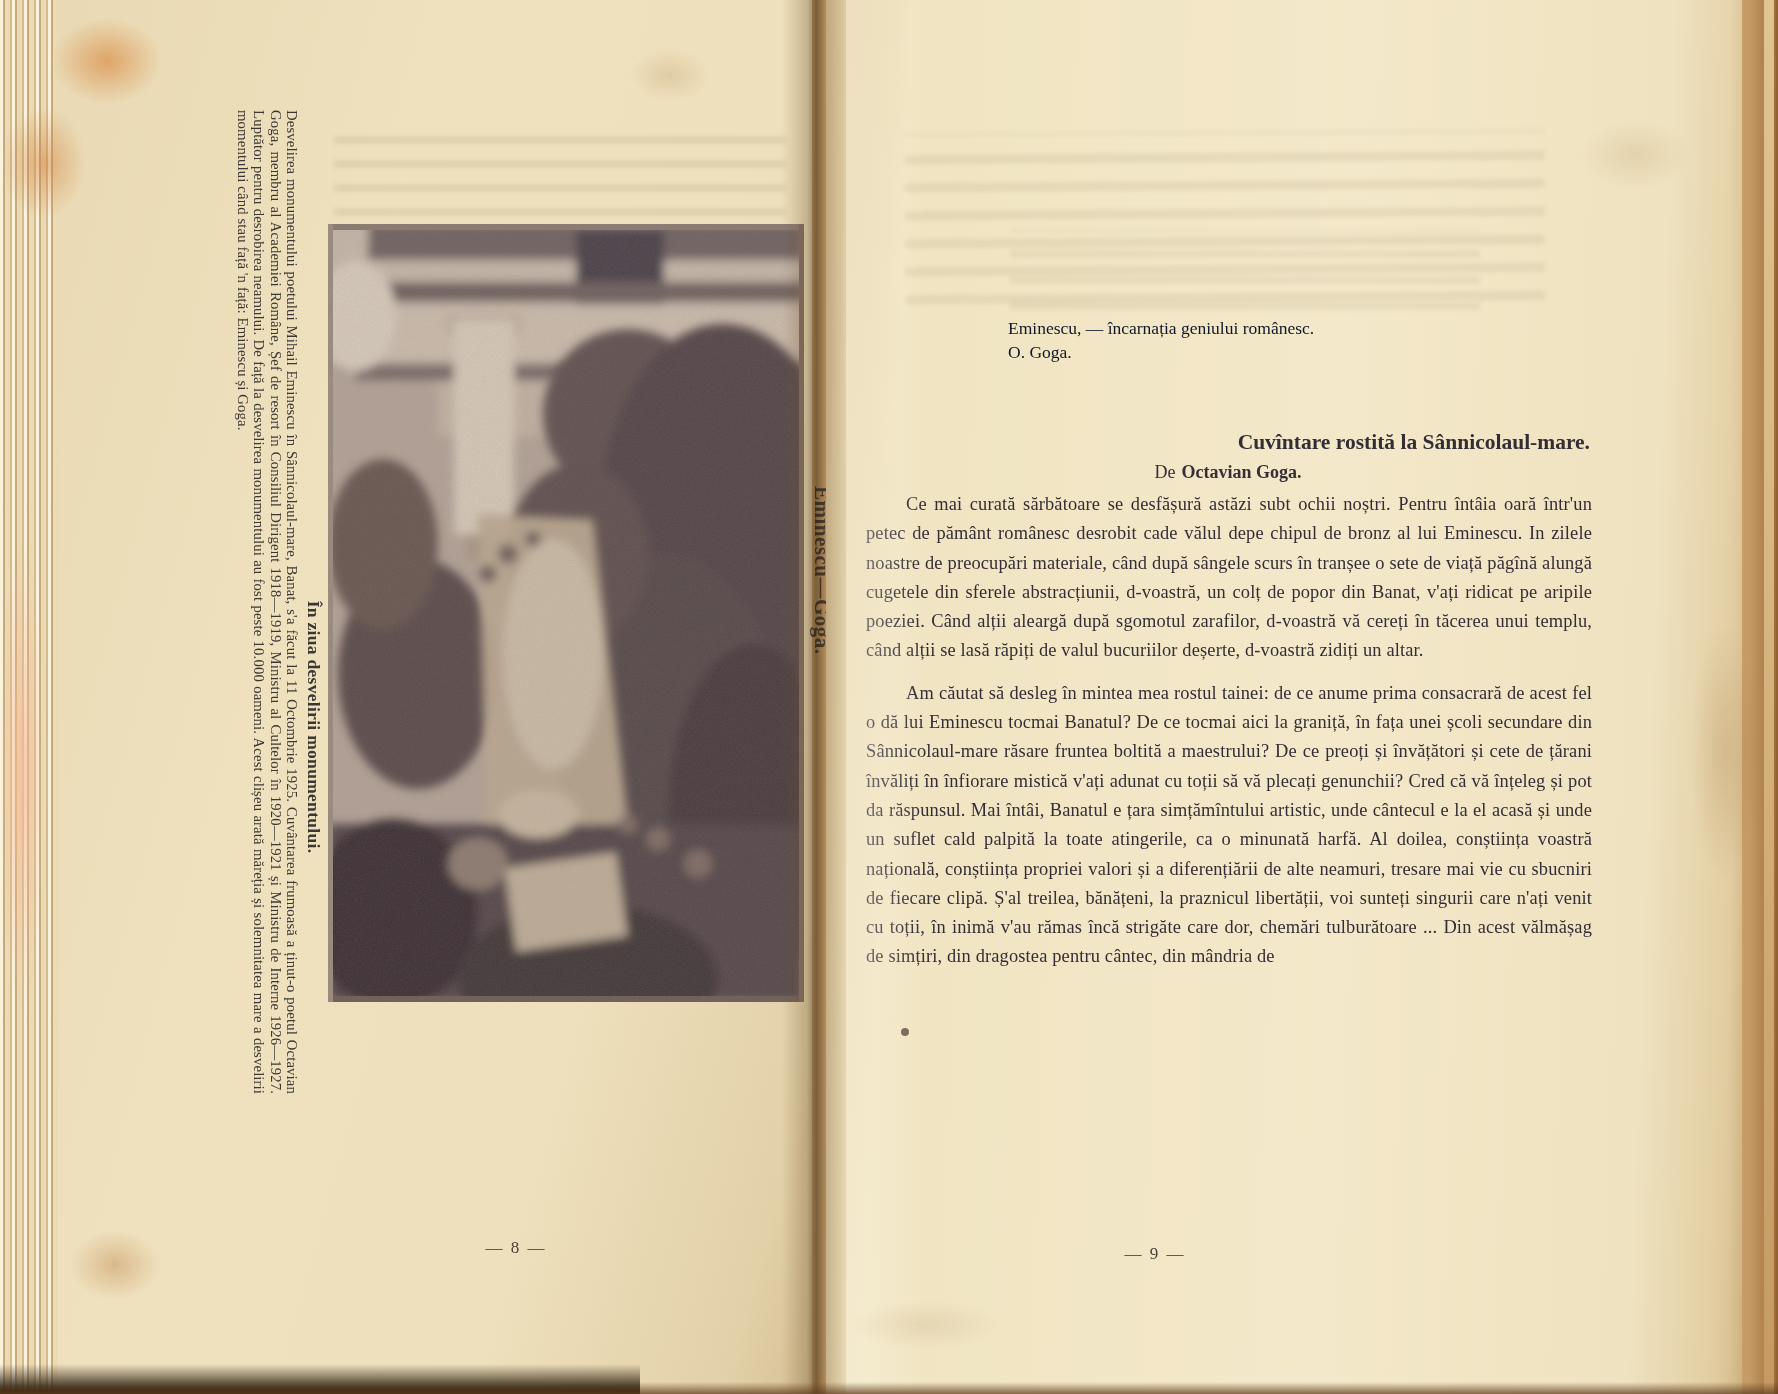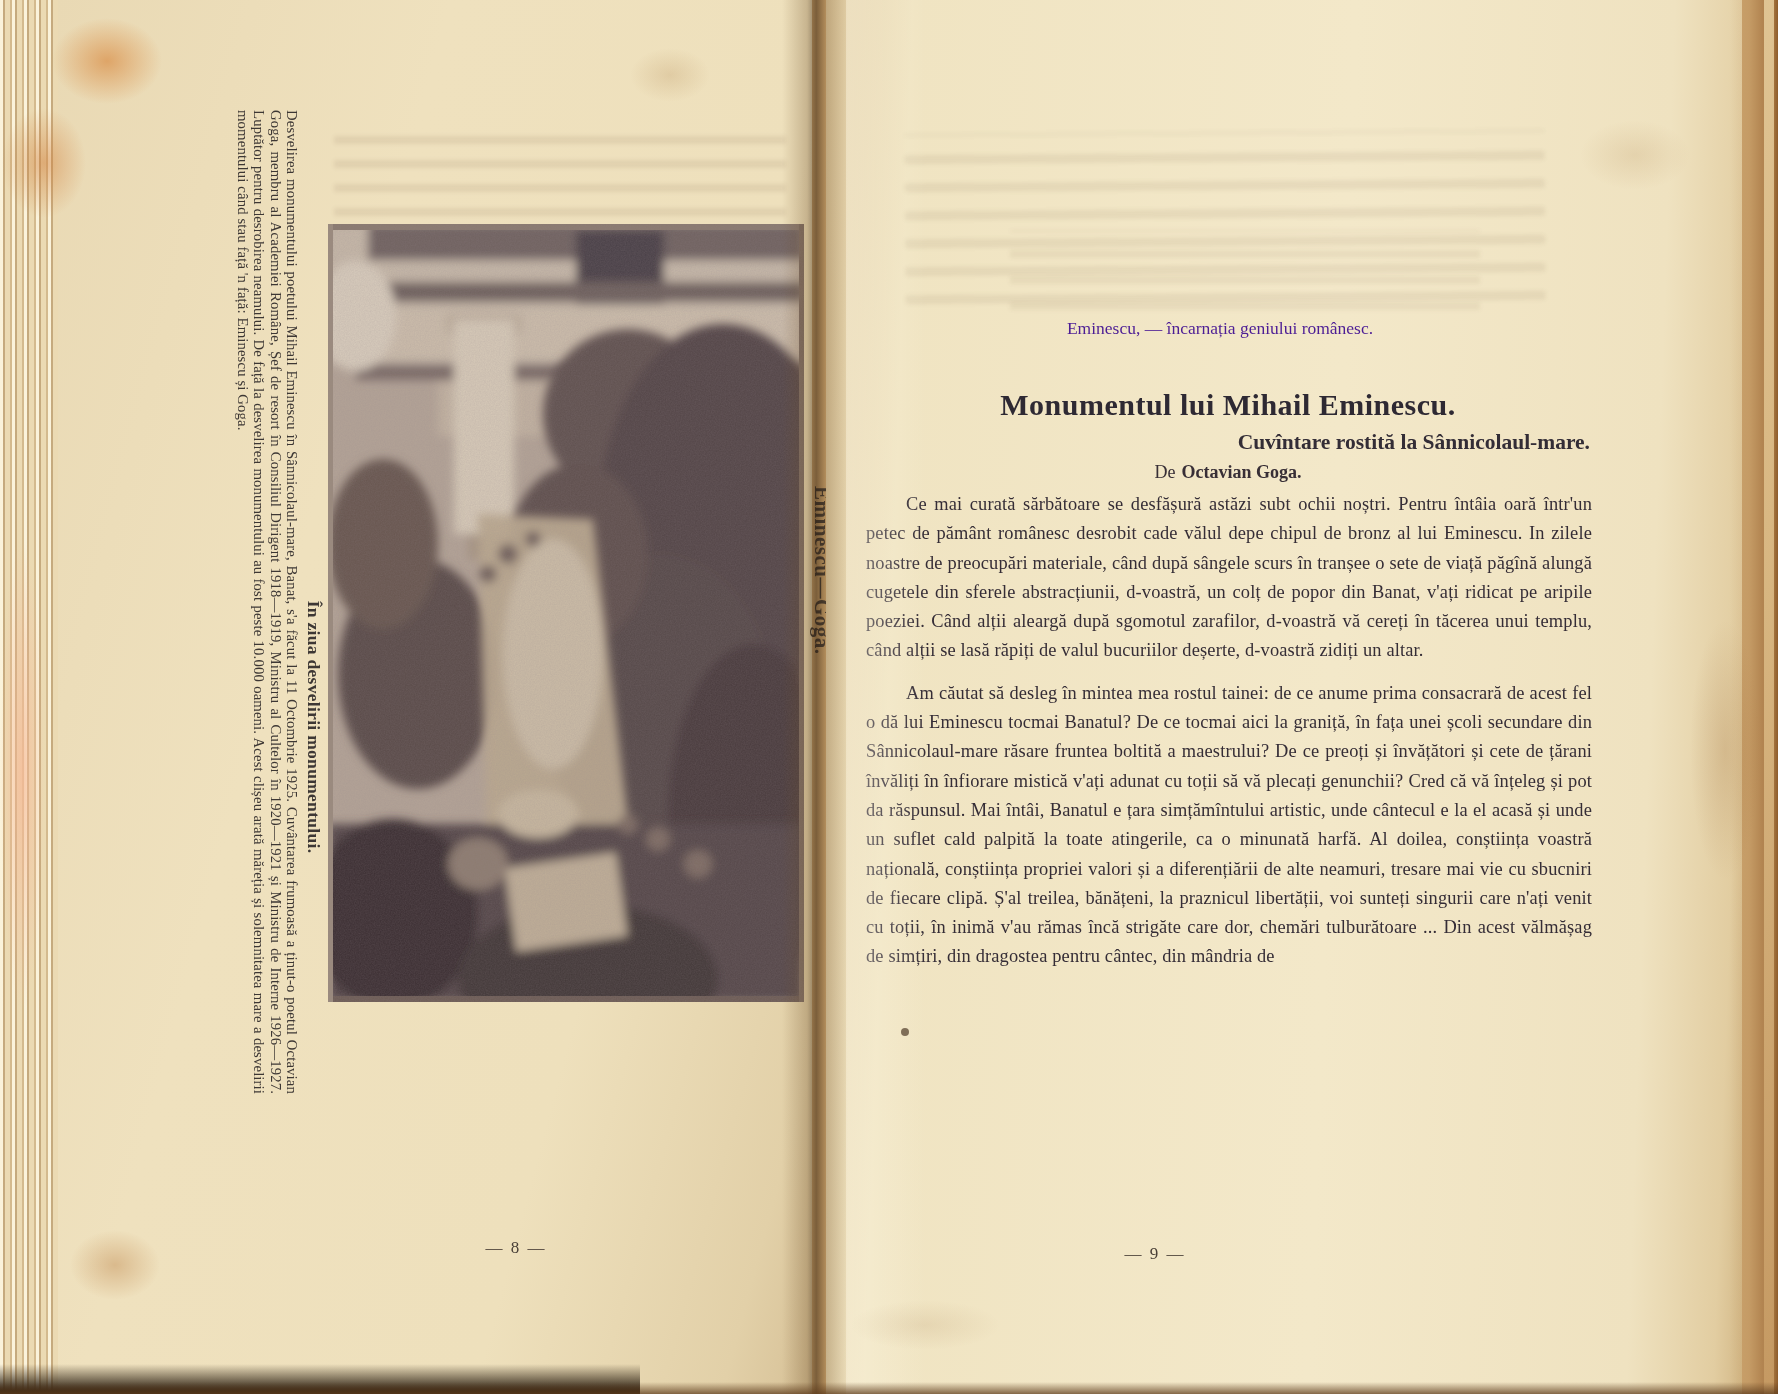--- a/index.html
+++ b/index.html
@@ -112,22 +112,22 @@
     transform:rotate(90deg);transform-origin:0 0;
     font-weight:bold;font-size:21px;letter-spacing:.5px;color:#3a3431;white-space:nowrap;
   }
 
   .pagenum{position:absolute;font-size:17px;color:#4a4038;letter-spacing:2px;text-align:center;}
   .pagenum.left{left:260px;top:1238px;width:400px;}
   .pagenum.right{left:1065px;top:1244px;width:180px;}
 
   
   .epigraph{
-    position:absolute;left:1008px;top:316px;width:424px;text-align:center;
-    font-size:17.5px;line-height:24px;color:#4c1d95;
+    position:absolute;left:1008px;top:316px;width:424px;text-align:left;
+    font-size:17.5px;line-height:24px;color:#0f172a;
   }
   .epigraph .attr{padding-right:26px;}
   .title{
     position:absolute;left:866px;top:388px;width:724px;text-align:center;
     font-weight:bold;font-size:30px;letter-spacing:.5px;color:#2e2933;
   }
   .subtitle{
     position:absolute;left:866px;top:430px;width:724px;text-align:right;
     font-weight:bold;font-size:21.5px;color:#332d36;
   }
@@ -224,23 +224,23 @@
     <div class="pagenum left">— 8 —</div>
   </div>
 
   <div class="page page-right">
     <div class="ghost ghost-right-1" style="left:79px;top:132px;"></div>
     <div class="ghost ghost-right-2" style="left:184px;top:230px;"></div>
   </div>
 
   <div class="epigraph">
     <div>Eminescu, — încarnația geniului românesc.</div>
-  </div>
-
-  <h1 class="title" style="margin:0">Monumentul lui Mihail Eminescu.</h1>
+    <div class="attr">O. Goga.</div>
+  </div>
+
   <h2 class="subtitle" style="margin:0">Cuvîntare rostită la Sânnicolaul-mare.</h2>
   <div class="byline">
     <span>De</span><span class="b">Octavian Goga.</span>
   </div>
 
   <div class="bodytext">
     <p>Ce mai curată sărbătoare se desfășură astăzi subt ochii noștri. Pentru întâia oară într'un petec de pământ românesc desrobit cade vălul depe chipul de bronz al lui Eminescu. In zilele noastre de preocupări materiale, când după sângele scurs în tranșee o sete de viață păgînă alungă cugetele din sferele abstracțiunii, d-voastră, un colț de popor din Banat, v'ați ridicat pe aripile poeziei. Când alții aleargă după sgomotul zarafilor, d-voastră vă cereți în tăcerea unui templu, când alții se lasă răpiți de valul bucuriilor deșerte, d-voastră zidiți un altar.</p>
     <p>Am căutat să desleg în mintea mea rostul tainei: de ce anume prima consacrară de acest fel o dă lui Eminescu tocmai Banatul? De ce tocmai aici la graniță, în fața unei școli secundare din Sânnicolaul-mare răsare fruntea boltită a maestrului? De ce preoți și învățători și cete de țărani învăliți în înfiorare mistică v'ați adunat cu toții să vă plecați genunchii? Cred că vă înțeleg și pot da răspunsul. Mai întâi, Banatul e țara simțămîntului artistic, unde cântecul e la el acasă și unde un suflet cald palpită la toate atingerile, ca o minunată harfă. Al doilea, conștiința voastră națională, conștiința propriei valori și a diferențiării de alte neamuri, tresare mai vie cu sbucniri de fiecare clipă. Ș'al treilea, bănățeni, la praznicul libertății, voi sunteți singurii care n'ați venit cu toții, în inimă v'au rămas încă strigăte care dor, chemări tulburătoare ... Din acest vălmășag de simțiri, din dragostea pentru cântec, din mândria de</p>
   </div>
 

